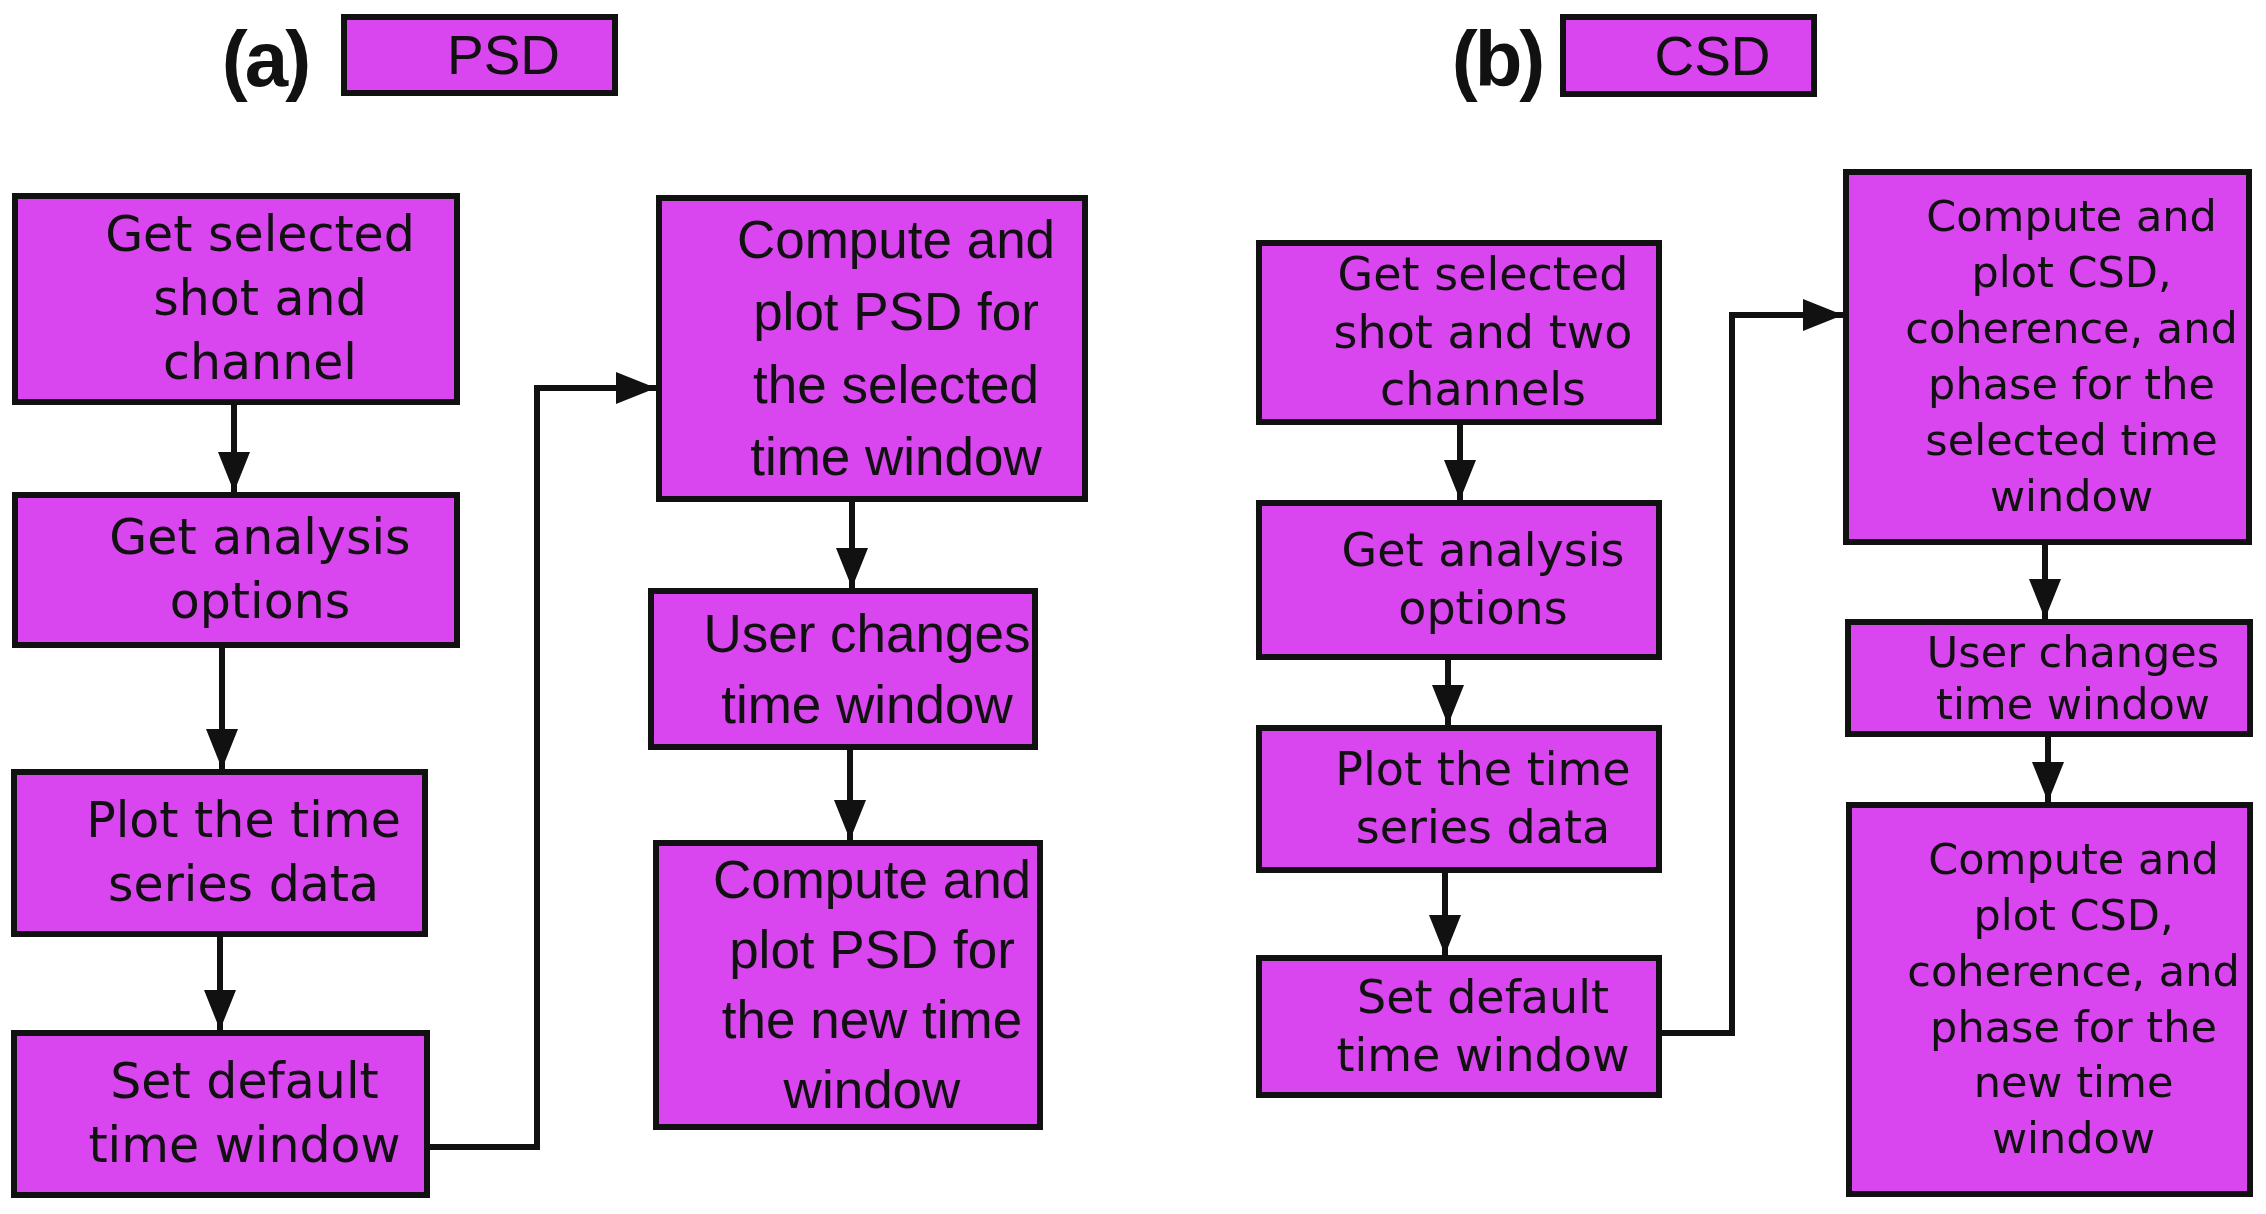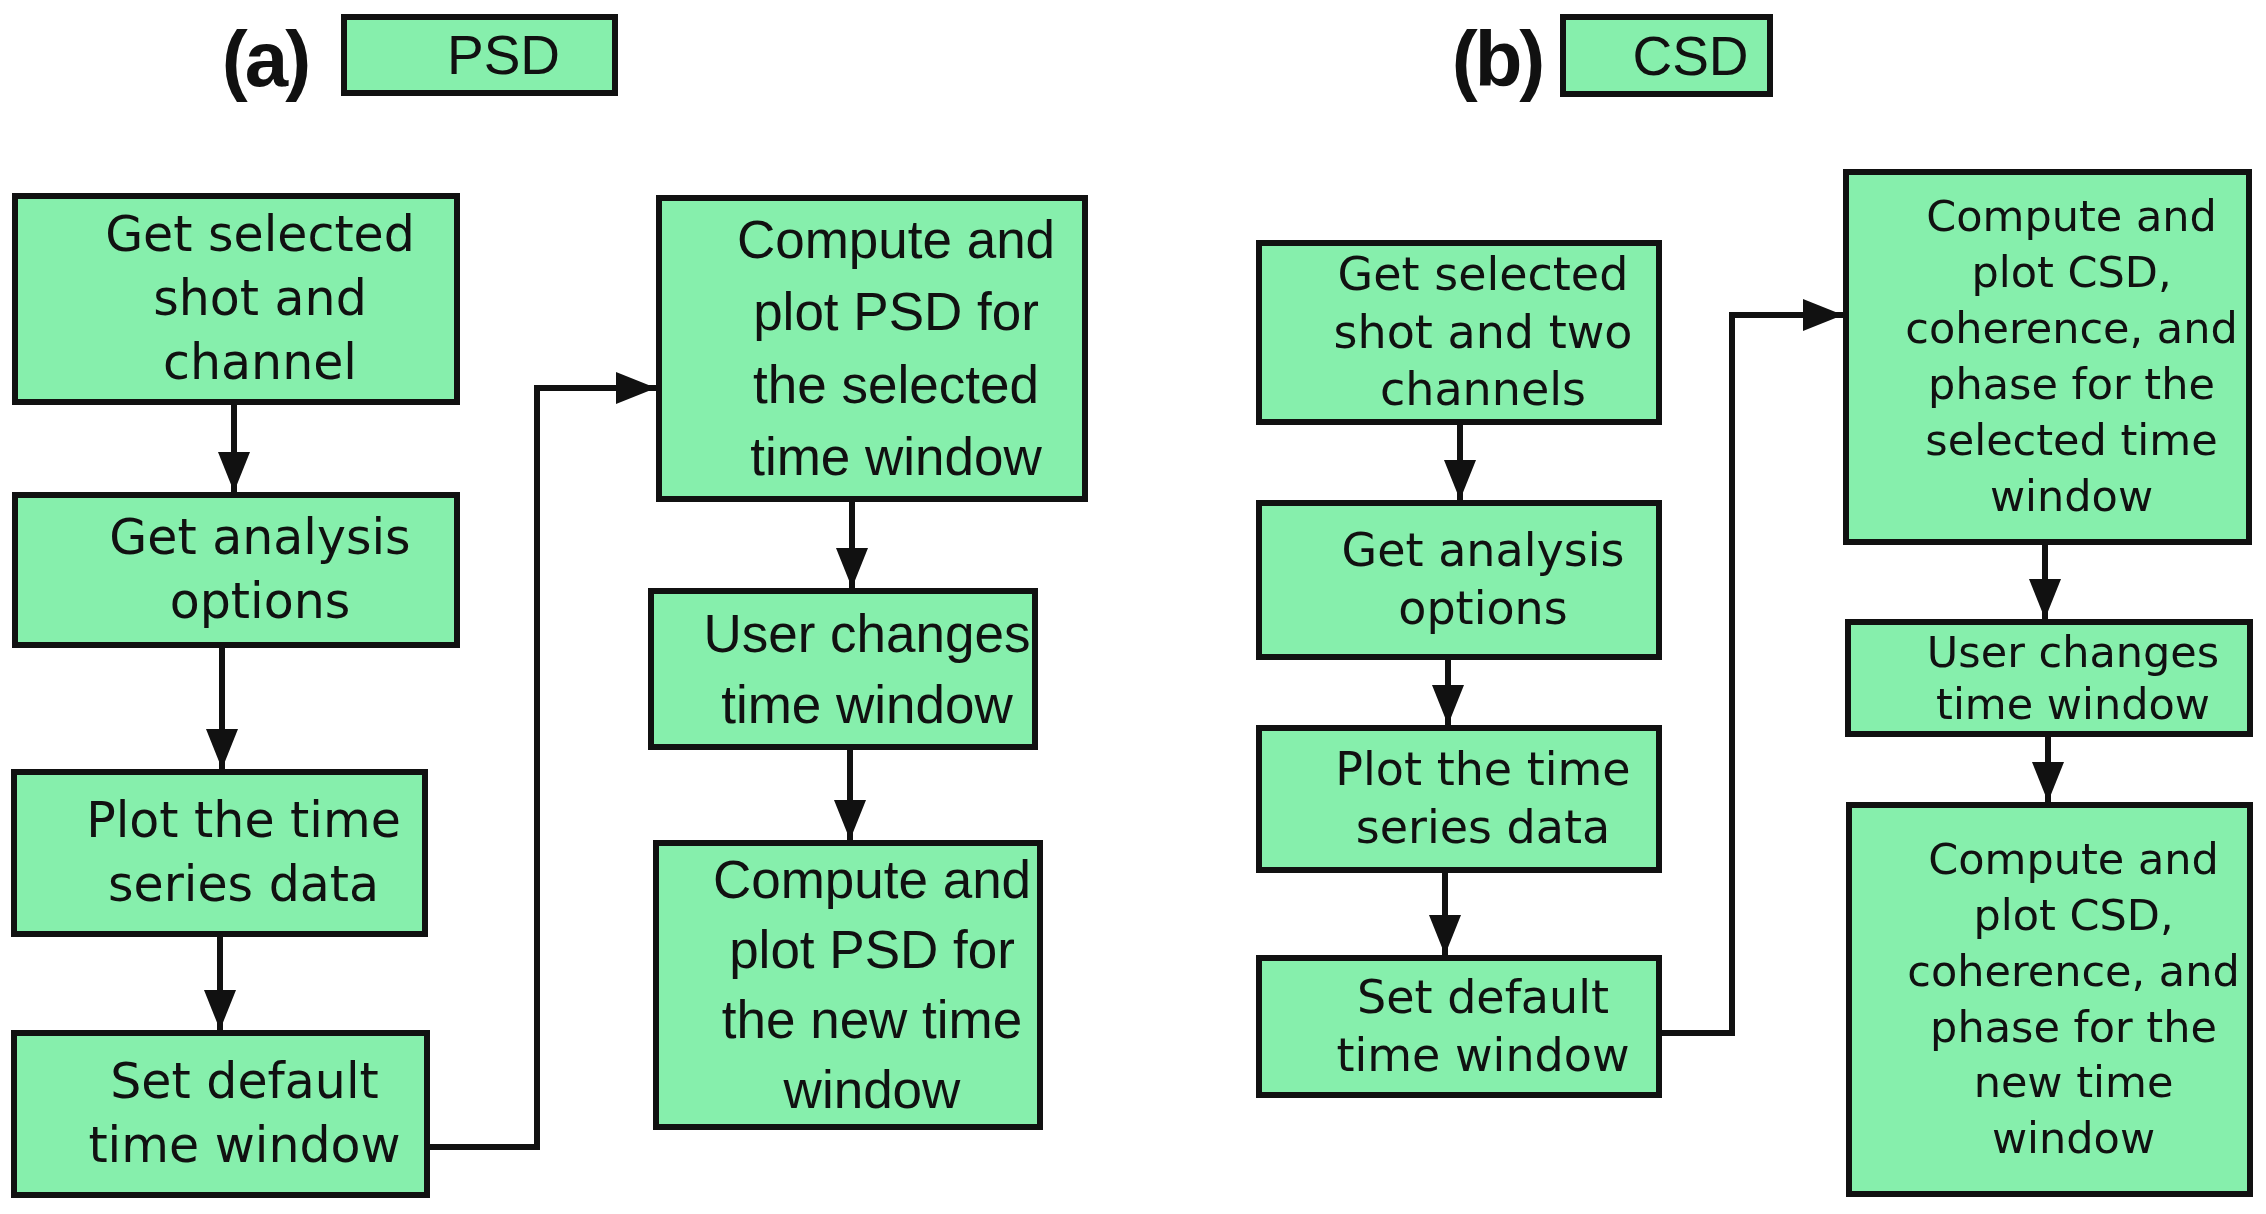--- a/index.html
+++ b/index.html
@@ -24,21 +24,21 @@
   }
   .overlay line, .overlay polyline {
     stroke: #111111;
     stroke-width: 6;
     fill: none;
   }
   .node, .titlebox {
     position: absolute;
     box-sizing: border-box;
     border: 6px solid #111111;
-    background: #86efac;
+    background: #d946ef;
     display: flex;
     align-items: center;
     justify-content: center;
     text-align: center;
     white-space: pre-line;
     padding-left: 48px;
   }
   .panel-label {
     position: absolute;
     font-weight: bold;
@@ -103,21 +103,21 @@
   <div class="node f-narrow" style="left:648px; top:588px; width:390px; height:162px; font-size:53px; line-height:1.34;">User changes
 time window</div>
 
   <div class="node f-narrow" style="left:653px; top:840px; width:390px; height:290px; font-size:53px; line-height:1.32;">Compute and
 plot PSD for
 the new time
 window</div>
 
   <div class="panel-label f-narrow" style="left:1432px; top:6px; width:130px; height:106px; font-size:78px;">(b)</div>
 
-  <div class="titlebox f-narrow" style="left:1560px; top:14px; width:213px; height:83px; font-size:55px;">CSD</div>
+  <div class="titlebox f-narrow" style="left:1560px; top:14px; width:257px; height:83px; font-size:55px;">CSD</div>
 
   <div class="node f-wide" style="left:1256px; top:240px; width:406px; height:185px; font-size:46px; line-height:1.26;">Get selected
 shot and two
 channels</div>
 
   <div class="node f-wide" style="left:1256px; top:500px; width:406px; height:160px; font-size:46px; line-height:1.26;">Get analysis
 options</div>
 
   <div class="node f-wide" style="left:1256px; top:725px; width:406px; height:148px; font-size:46px; line-height:1.26;">Plot the time
 series data</div>

